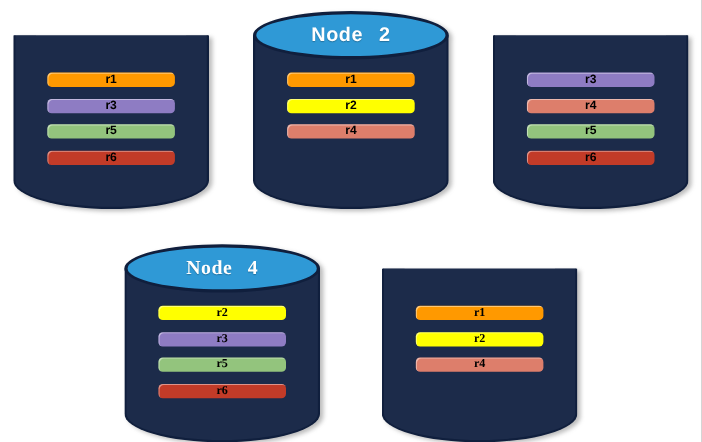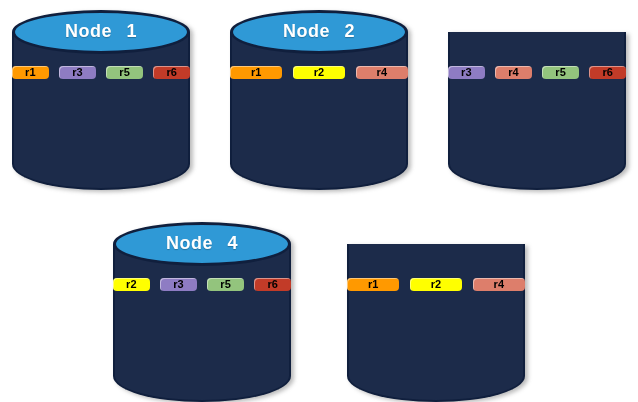--- a/index.html
+++ b/index.html
@@ -17,21 +17,21 @@
     background:var(--bg);
     font-family:"Liberation Sans",sans-serif;
     overflow:hidden;
     margin:0 auto;
   }
   .row{
     position:absolute;left:0;right:0;
     display:flex;justify-content:center;
   }
   .row-0{top:10px;gap:40px;}
-  .row-1{top:222px;gap:56px;}
+  .row-1{top:222px;gap:56px;font-family:Liberation Serif, serif;}
   .cylinder{
     position:relative;
     width:178px;height:180px;
     filter:drop-shadow(3px 2px 2px rgba(60,60,60,0.35));
   }
   .cyl-body{
     position:absolute;left:0;right:0;top:22px;bottom:0;
     background:var(--cyl-body);
     border:2px solid var(--cyl-border);
     border-top:none;
@@ -51,43 +51,40 @@
     color:var(--label);
     font-weight:bold;
     font-size:18px;
     letter-spacing:0.5px;
     word-spacing:9px;
     text-shadow:0 1px 1px rgba(0,0,0,0.25);
     transform:translateY(-1px);
   }
   .bars{
     position:absolute;top:56px;left:0;width:100%;
-    display:flex;flex-direction:row;align-items:center;
+    display:flex;flex-direction:column;align-items:center;
     gap:10.5px;
     z-index:3;
   }
   .bar{
     width:116px;height:13px;
     border-radius:4px;
     display:flex;align-items:center;justify-content:center;
     font-size:11px;font-weight:bold;line-height:13px;
     color:var(--bar-text);
     box-shadow:inset 1px 1px 0 rgba(255,255,255,0.45);
   }
 </style>
 </head>
 <body>
 
 <div id="canvas">
   <div class="row row-0">
   <div class="cylinder">
     <div class="cyl-body"></div>
-    <div class="cyl-top">
-      <span class="node-label">Node 1</span>
-    </div>
     <div class="bars">
           <div class="bar" style="background: rgb(255, 153, 0);">r1</div>
           <div class="bar" style="background: rgb(142, 124, 195);">r3</div>
           <div class="bar" style="background: rgb(147, 196, 125);">r5</div>
           <div class="bar" style="background: rgb(194, 59, 40);">r6</div>
         </div>
   </div>
 
   <div class="cylinder">
     <div class="cyl-body"></div>

